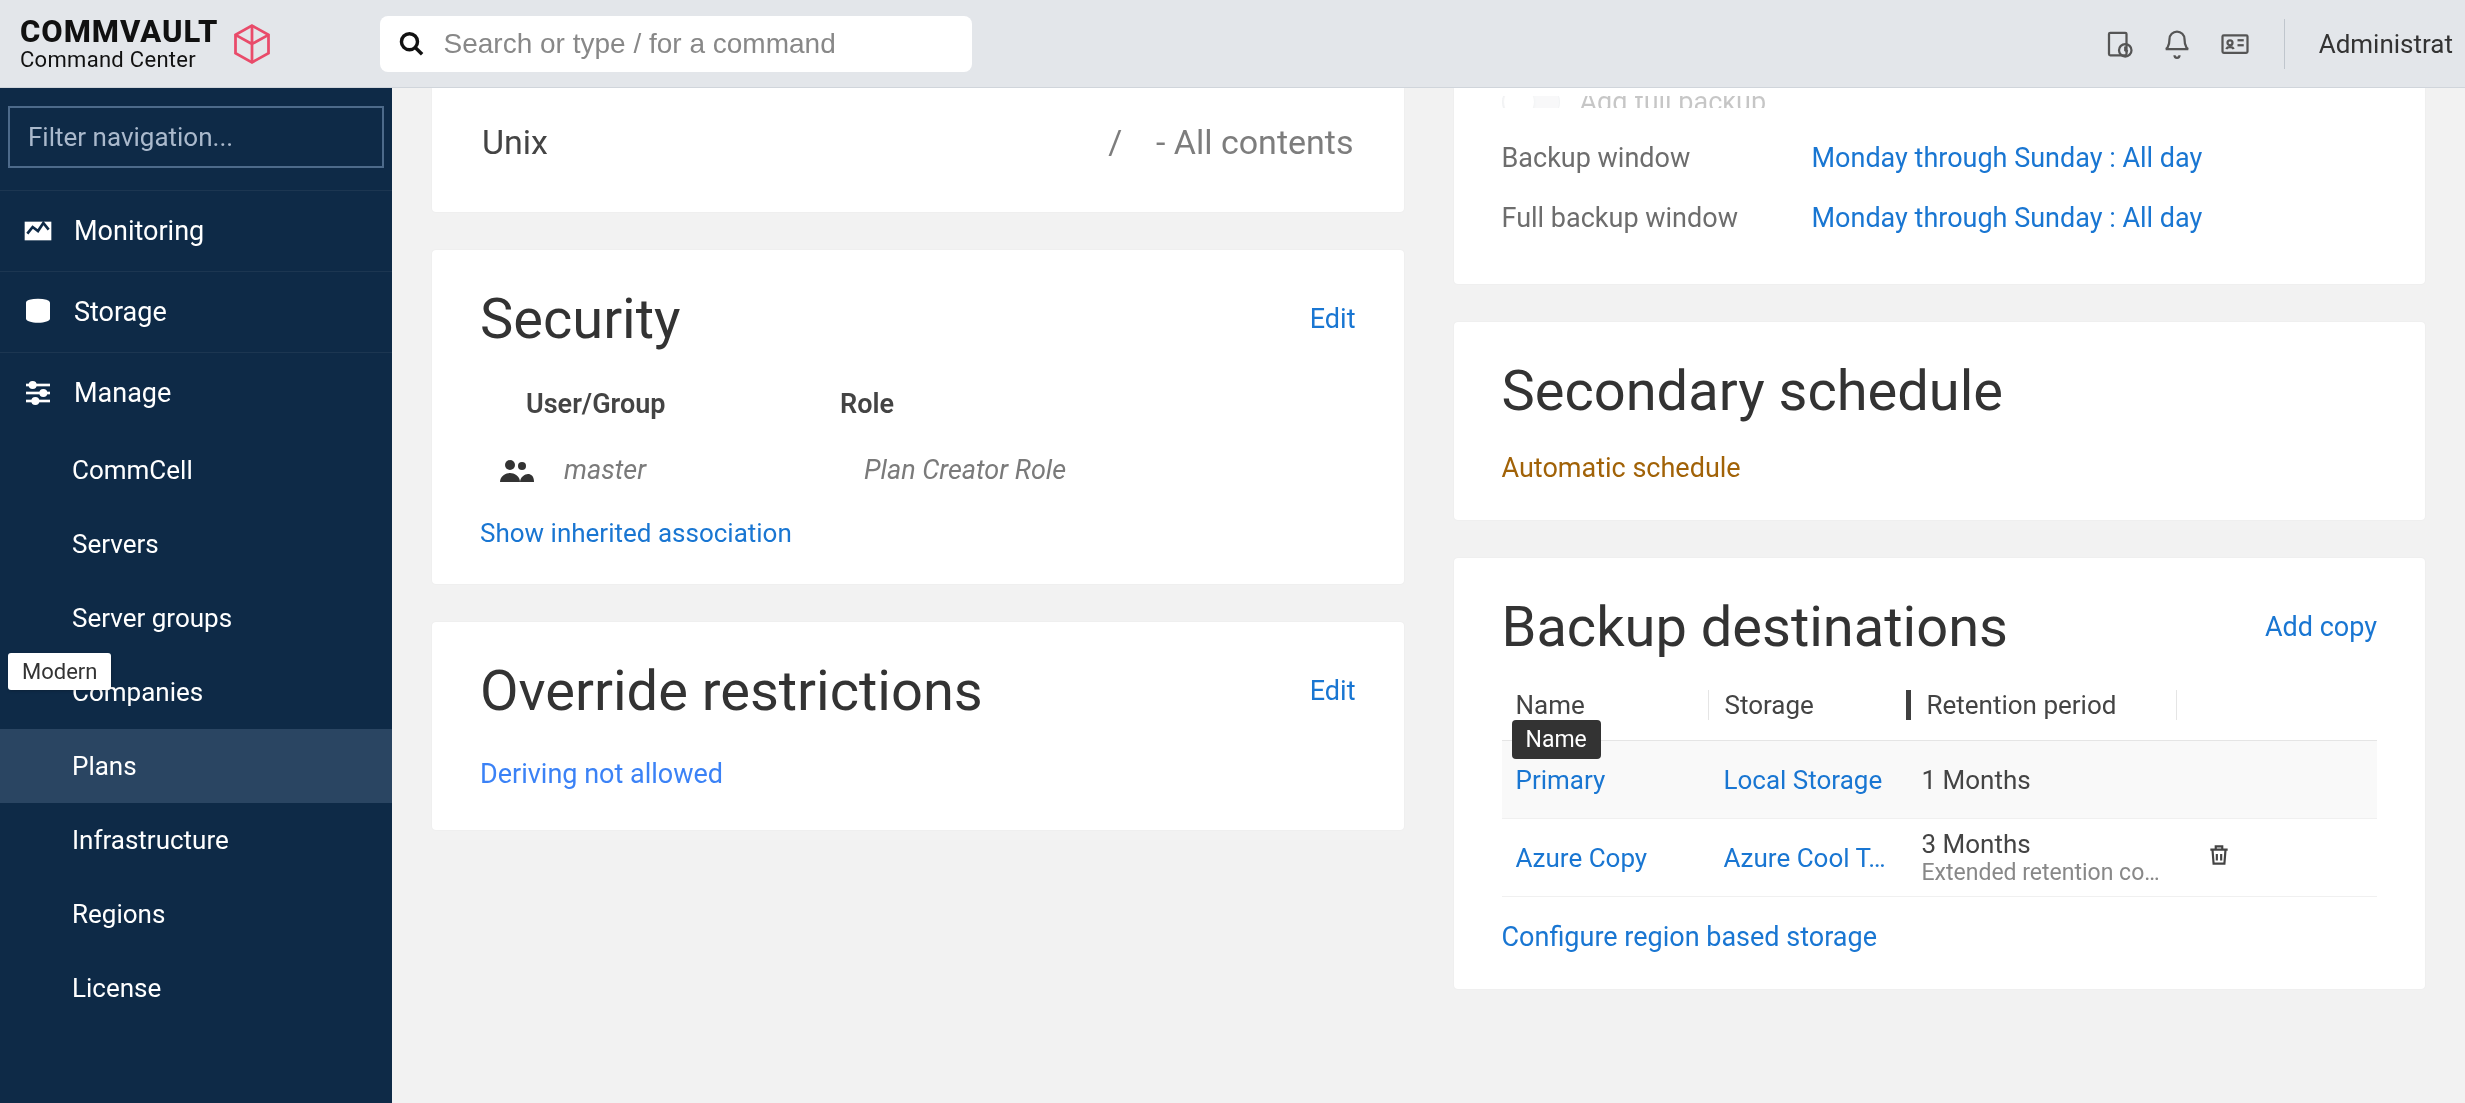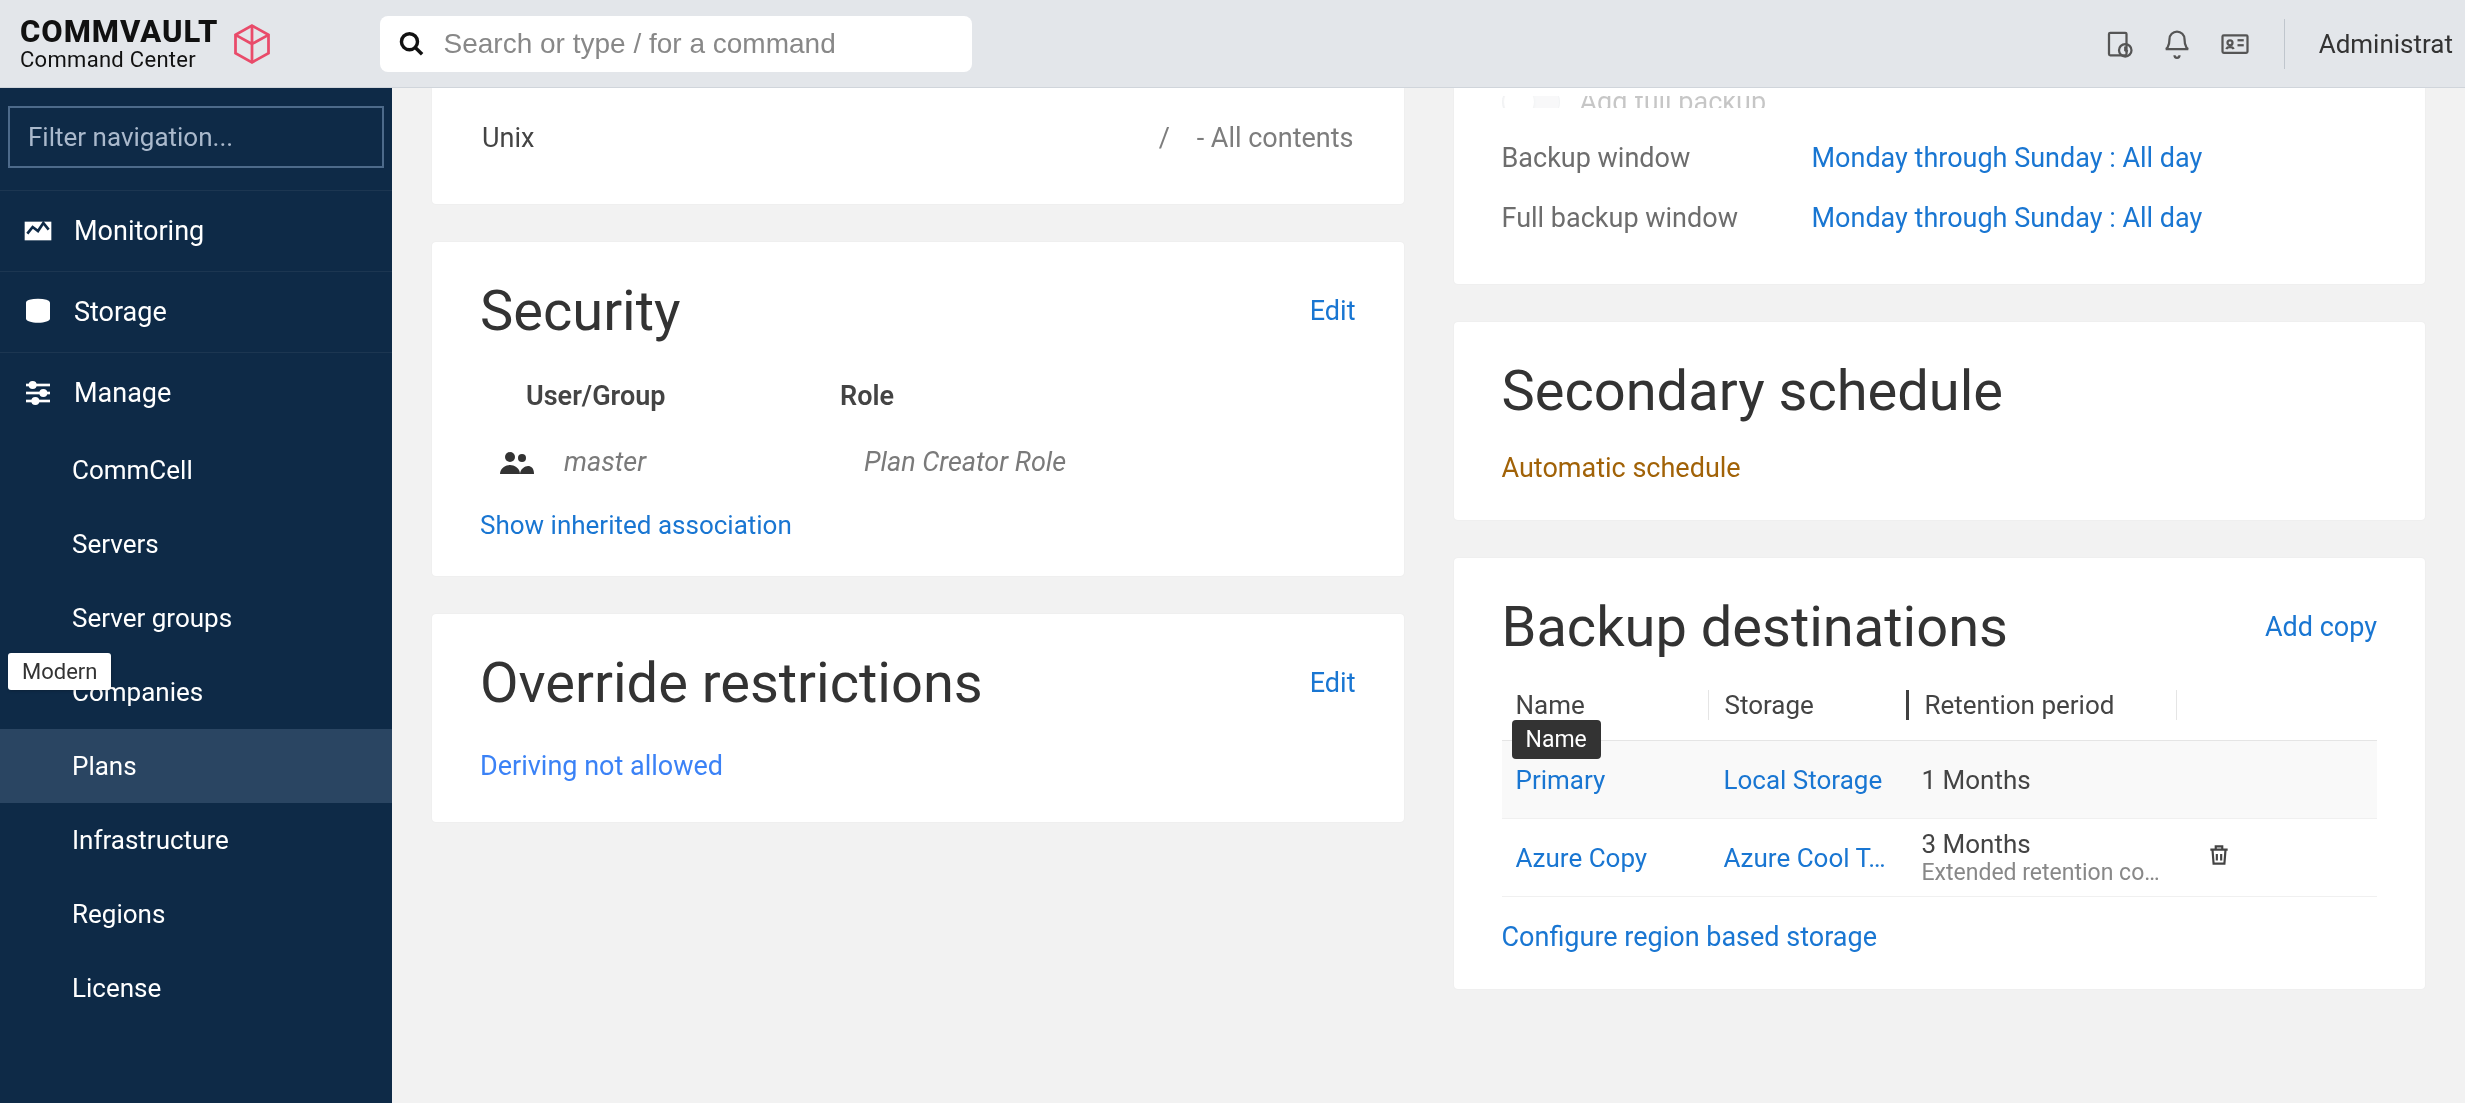--- a/index.html
+++ b/index.html
@@ -101,41 +101,41 @@
 
 .card {
   background: #fff; border-radius: 4px; padding: 36px 48px; margin-bottom: 38px;
   box-shadow: 0 0 2px rgba(0,0,0,0.06);
 }
 .card-header { display: flex; justify-content: space-between; align-items: center; margin-bottom: 30px; }
 .card-title { font-size: 56px; font-weight: 400; color: #333; }
 .card-link { font-size: 27px; color: #1976d2; cursor: pointer; }
 .link { color: #a16207; cursor: pointer; }
 
-.unix-row { display: flex; font-size: 27px; color: #444; padding: 6px 2px 14px; }
+.unix-row { display: flex; font-size: 34px; color: #444; padding: 6px 2px 14px; }
 .unix-path { margin-left: auto; color: #7d7d7d; }
 
 .sec-table-header { display: flex; font-size: 27px; font-weight: 600; color: #444; padding: 6px 0 26px; }
 .sec-col1 { width: 360px; padding-left: 46px; }
 .sec-row { display: flex; align-items: center; font-size: 27px; font-style: italic; color: #7a7a7a; padding: 8px 0 22px; }
 .group-icon { width: 34px; height: 24px; fill: #333; margin-left: 20px; margin-right: 30px; }
 
 .inherited-link { font-size: 26px; color: #1976d2; cursor: pointer; margin-top: 10px; display: inline-block; }
 
 .override-text { font-size: 27px; color: #3b82f6; padding: 4px 0; }
 
 .rpo-row { display: flex; font-size: 27px; padding: 14px 0; }
 .rpo-label { width: 310px; color: #6d6d6d; }
 .rpo-value { color: #1976d2; cursor: pointer; }
 
 .dest-table { margin-top: 22px; }
 .dest-head { display: flex; font-size: 26px; color: #444; border-bottom: 1px solid #e5e5e5; padding-bottom: 20px; position: relative; }
 .dest-head .c1 { width: 206px; padding-left: 14px; }
 .dest-head .c2 { width: 198px; border-left: 1px solid #e5e5e5; padding-left: 16px; }
-.dest-head .c3 { width: 270px; border-left: 3px solid #404040; padding-left: 16px; }
+.dest-head .c3 { width: 270px; border-left: 5px solid #404040; padding-left: 16px; }
 .dest-head .c4 { border-left: 1px solid #e5e5e5; }
 .tooltip {
   position: absolute; top: 30px; left: 10px;
   background: #333; color: #fff; padding: 6px 14px; border-radius: 4px;
   font-size: 23px;
 }
 .dest-row { display: flex; font-size: 26px; align-items: center; min-height: 78px; border-bottom: 1px solid #f0f0f0; }
 .dest-row.primary { background: #f9f9f9; }
 .dest-row .c1 { width: 206px; padding-left: 14px; color: #1976d2; cursor: pointer; }
 .dest-row .c2 { width: 198px; padding-left: 16px; color: #1976d2; cursor: pointer; white-space: nowrap; overflow: hidden; text-overflow: ellipsis; }

